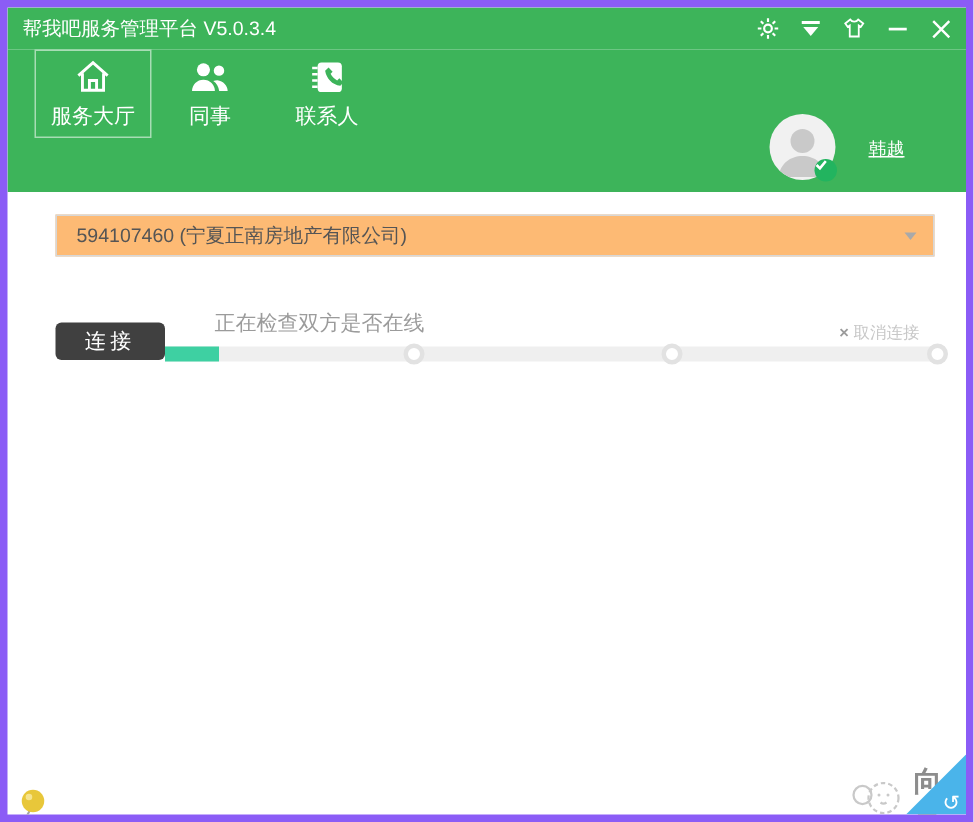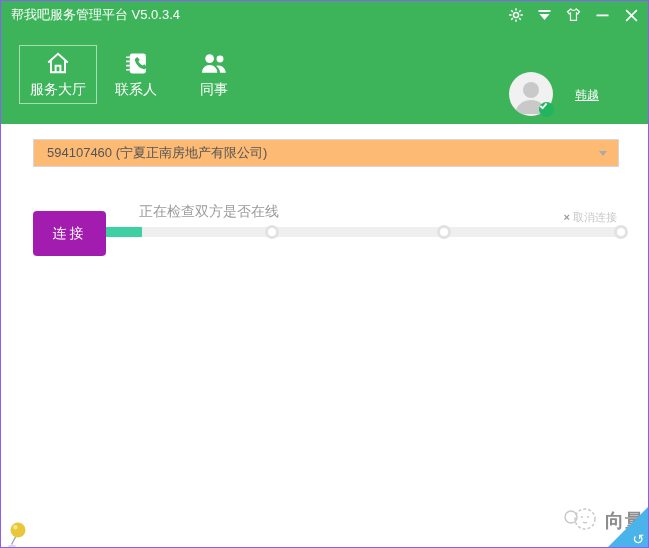--- a/index.html
+++ b/index.html
@@ -1,45 +1,45 @@
 <!DOCTYPE html>
 <html style="--green: #3db45a; --teal: #3ed0a2; --blue: #4ab4ea; --yellow: #e8c73a; --check: #22b45f;"><head>
 <meta charset="utf-8">
 <style>
   html,body{margin:0;padding:0;background:#e8e8e8;font-family:"Liberation Sans","DejaVu Sans",sans-serif;}
   .window{
     position:relative;width:649px;height:548px;background:#fff;
-    border:1px solid #8b5cf6;box-sizing:border-box;overflow:hidden;margin:0 auto;
+    border:5px solid #8b5cf6;box-sizing:border-box;overflow:hidden;margin:0 auto;
   }
   
   .titlebar{position:absolute;left:0;top:0;right:0;height:28px;background:var(--green,#3db45a);}
   .titlebar .title{position:absolute;left:10px;top:0;line-height:28px;color:#fff;font-size:13px;}
   .titlebar .controls{position:absolute;right:8px;top:0;height:28px;display:flex;align-items:center;gap:12px;}
   .tb-icon{width:17px;height:17px;display:flex;align-items:center;justify-content:center;cursor:pointer;}
   
   .navband{position:absolute;left:0;top:28px;right:0;height:95px;background:var(--green,#3db45a);}
   .tabs{position:absolute;left:18px;top:28px;display:flex;}
   .tab{width:78px;height:59px;box-sizing:border-box;display:flex;flex-direction:column;align-items:center;
-       justify-content:center;gap:5px;color:#fff;cursor:pointer;border:1px solid transparent;margin-top:16px;}
+       justify-content:center;gap:5px;color:#fff;cursor:pointer;border:1px solid transparent;}
   .tab.selected{border:1px solid rgba(255,255,255,.55);}
   .tab .lbl{font-size:14px;white-space:nowrap;}
   .tab .ic{height:26px;display:flex;align-items:flex-end;justify-content:center;}
   
   .avatar{position:absolute;left:508px;top:71px;width:44px;height:44px;border-radius:50%;background:#f1f1f1;cursor:pointer;}
   .avatar svg{position:absolute;left:0;top:0;border-radius:50%;}
   .badge{position:absolute;left:30px;top:30px;width:15px;height:15px;border-radius:50%;
          background:var(--check,#22b45f);display:flex;align-items:center;justify-content:center;}
   .username{position:absolute;left:574px;top:86px;color:#fff;font-size:12px;text-decoration:underline;cursor:pointer;}
   
   .select{position:absolute;left:32px;top:138px;width:586px;height:28px;box-sizing:border-box;
           border:1px solid #d7d7d7;background:#fdba74;cursor:pointer;}
   .select .val{position:absolute;left:13px;top:0;line-height:26px;font-size:13px;color:#555;white-space:nowrap;}
   .select .caret{position:absolute;right:11px;top:11px;width:0;height:0;
           border-left:4px solid transparent;border-right:4px solid transparent;border-top:5px solid #a9a9a9;}
-  .connect-btn{position:absolute;left:32px;top:210px;width:73px;height:45px;background:#a21caf;border:none;
+  .connect-btn{position:absolute;left:32px;top:210px;width:73px;height:25px;background:#404040;border:none;
           border-radius:4px;color:#fff;font-size:14px;letter-spacing:3px;cursor:default;
           font-family:"Liberation Sans","DejaVu Sans",sans-serif;}
   .status{position:absolute;left:138px;top:202px;font-size:14px;color:#9b9b9b;text-align:right;}
   .cancel{position:absolute;right:31px;top:209px;font-size:11px;color:#c8c8c8;cursor:pointer;}
   .cancel .x{color:#9b9b9b;font-weight:bold;margin-right:3px;}
   .track{position:absolute;left:105px;top:226px;width:520px;height:10px;background:#efefef;}
   .fill{position:absolute;left:0;top:0;height:10px;background:var(--teal,#3ed0a2);}
   .milestone{position:absolute;top:-2px;width:8px;height:8px;background:#fff;border:3px solid #e2e2e2;
           border-radius:50%;transform:translateX(-50%);}
   
@@ -95,38 +95,38 @@
         <svg width="28" height="26" viewBox="0 0 24 24" fill="none" stroke="#fff" stroke-width="1.8">
           <path d="M3 11.5 L12 3.5 L21 11.5"></path>
           <path d="M5.5 10 V20.5 H18.5 V10"></path>
           <path d="M9.8 20.5 V14.5 H14.2 V20.5"></path>
         </svg>
       </span>
       <span class="lbl">服务大厅</span>
     </div>
     <div class="tab">
       <span class="ic">
-        <svg width="26" height="25" viewBox="0 0 24 24">
-          <rect x="6" y="2.5" width="15.5" height="19" rx="2.5" fill="#fff"></rect>
-          <path d="M2.5 6h3.5M2.5 10h3.5M2.5 14h3.5M2.5 18h3.5" stroke="#fff" stroke-width="1.6"></path>
-          <path d="M10.8 7.8 l2.2-2 2.6 2.6 -1.3 1.4 c.9 1.9 2.3 3.3 4.2 4.2 l1.4-1.3 2.6 2.6 -2 2.2 c-5.2-.9-8.8-4.5-9.7-9.7z" fill="#3db45a"></path>
-        </svg>
-      </span>
-      <span class="lbl">联系人</span>
-    </div>
-    <div class="tab">
-      <span class="ic">
         <svg width="30" height="24" viewBox="0 0 26 22" fill="#fff">
           <circle cx="9" cy="6" r="4"></circle>
           <path d="M2 19c0-4 3.1-7 7-7s7 3 7 7z"></path>
           <circle cx="18.5" cy="6.5" r="3.2"></circle>
           <path d="M17.5 12.4c3.6.5 6.3 3.3 6.3 6.6h-5.2c-.3-2.6-1.6-4.9-3.6-6.1.8-.4 1.6-.5 2.5-.5z"></path>
         </svg>
       </span>
       <span class="lbl">同事</span>
+    </div>
+    <div class="tab">
+      <span class="ic">
+        <svg width="26" height="25" viewBox="0 0 24 24">
+          <rect x="6" y="2.5" width="15.5" height="19" rx="2.5" fill="#fff"></rect>
+          <path d="M2.5 6h3.5M2.5 10h3.5M2.5 14h3.5M2.5 18h3.5" stroke="#fff" stroke-width="1.6"></path>
+          <path d="M10.8 7.8 l2.2-2 2.6 2.6 -1.3 1.4 c.9 1.9 2.3 3.3 4.2 4.2 l1.4-1.3 2.6 2.6 -2 2.2 c-5.2-.9-8.8-4.5-9.7-9.7z" fill="#3db45a"></path>
+        </svg>
+      </span>
+      <span class="lbl">联系人</span>
     </div>
   </div>
 
   <div class="avatar">
     <svg width="44" height="44" viewBox="0 0 44 44">
       <circle cx="22" cy="18" r="8" fill="#c9c9c9"></circle>
       <path d="M6 42c1-9 8-14 16-14s15 5 16 14z" fill="#c9c9c9"></path>
     </svg>
     <span class="badge">
       <svg width="9" height="8" viewBox="0 0 10 9" fill="none" stroke="#fff" stroke-width="2">

